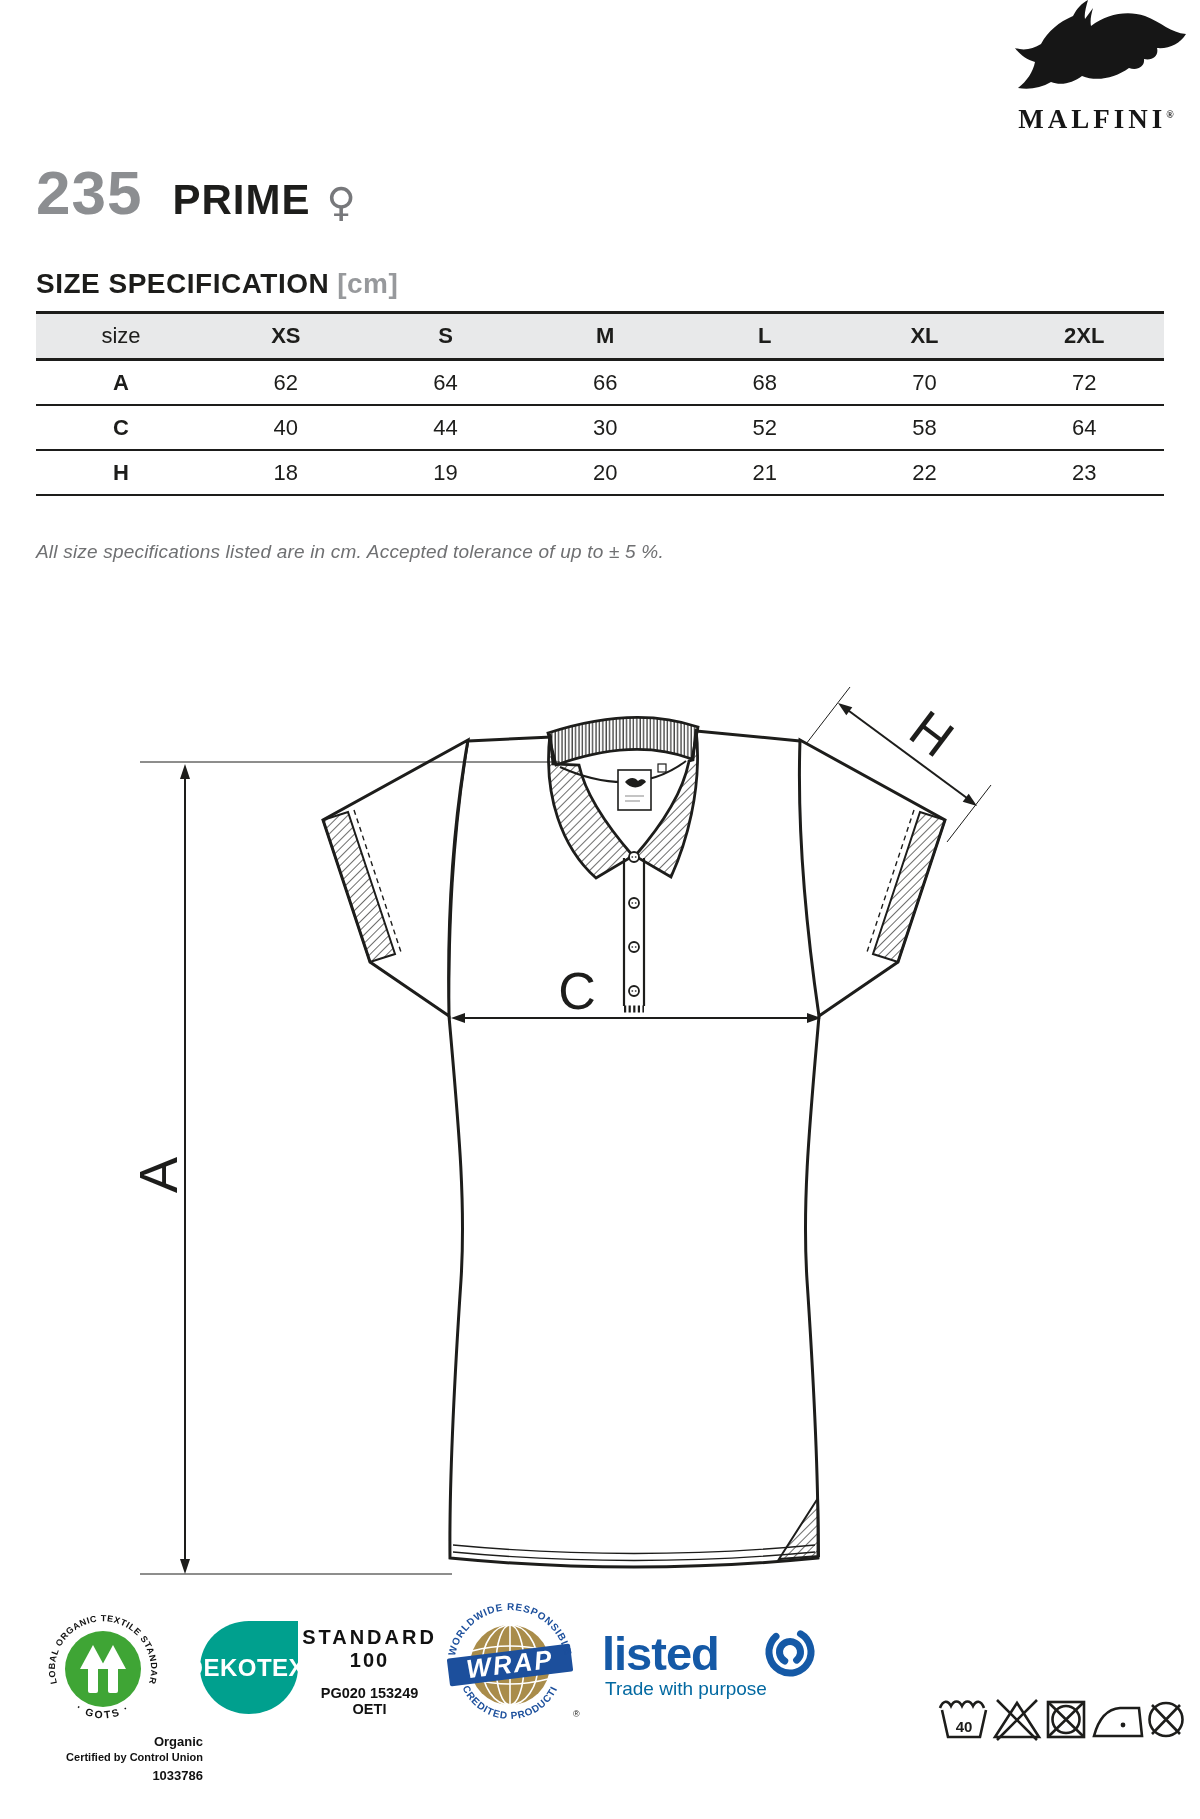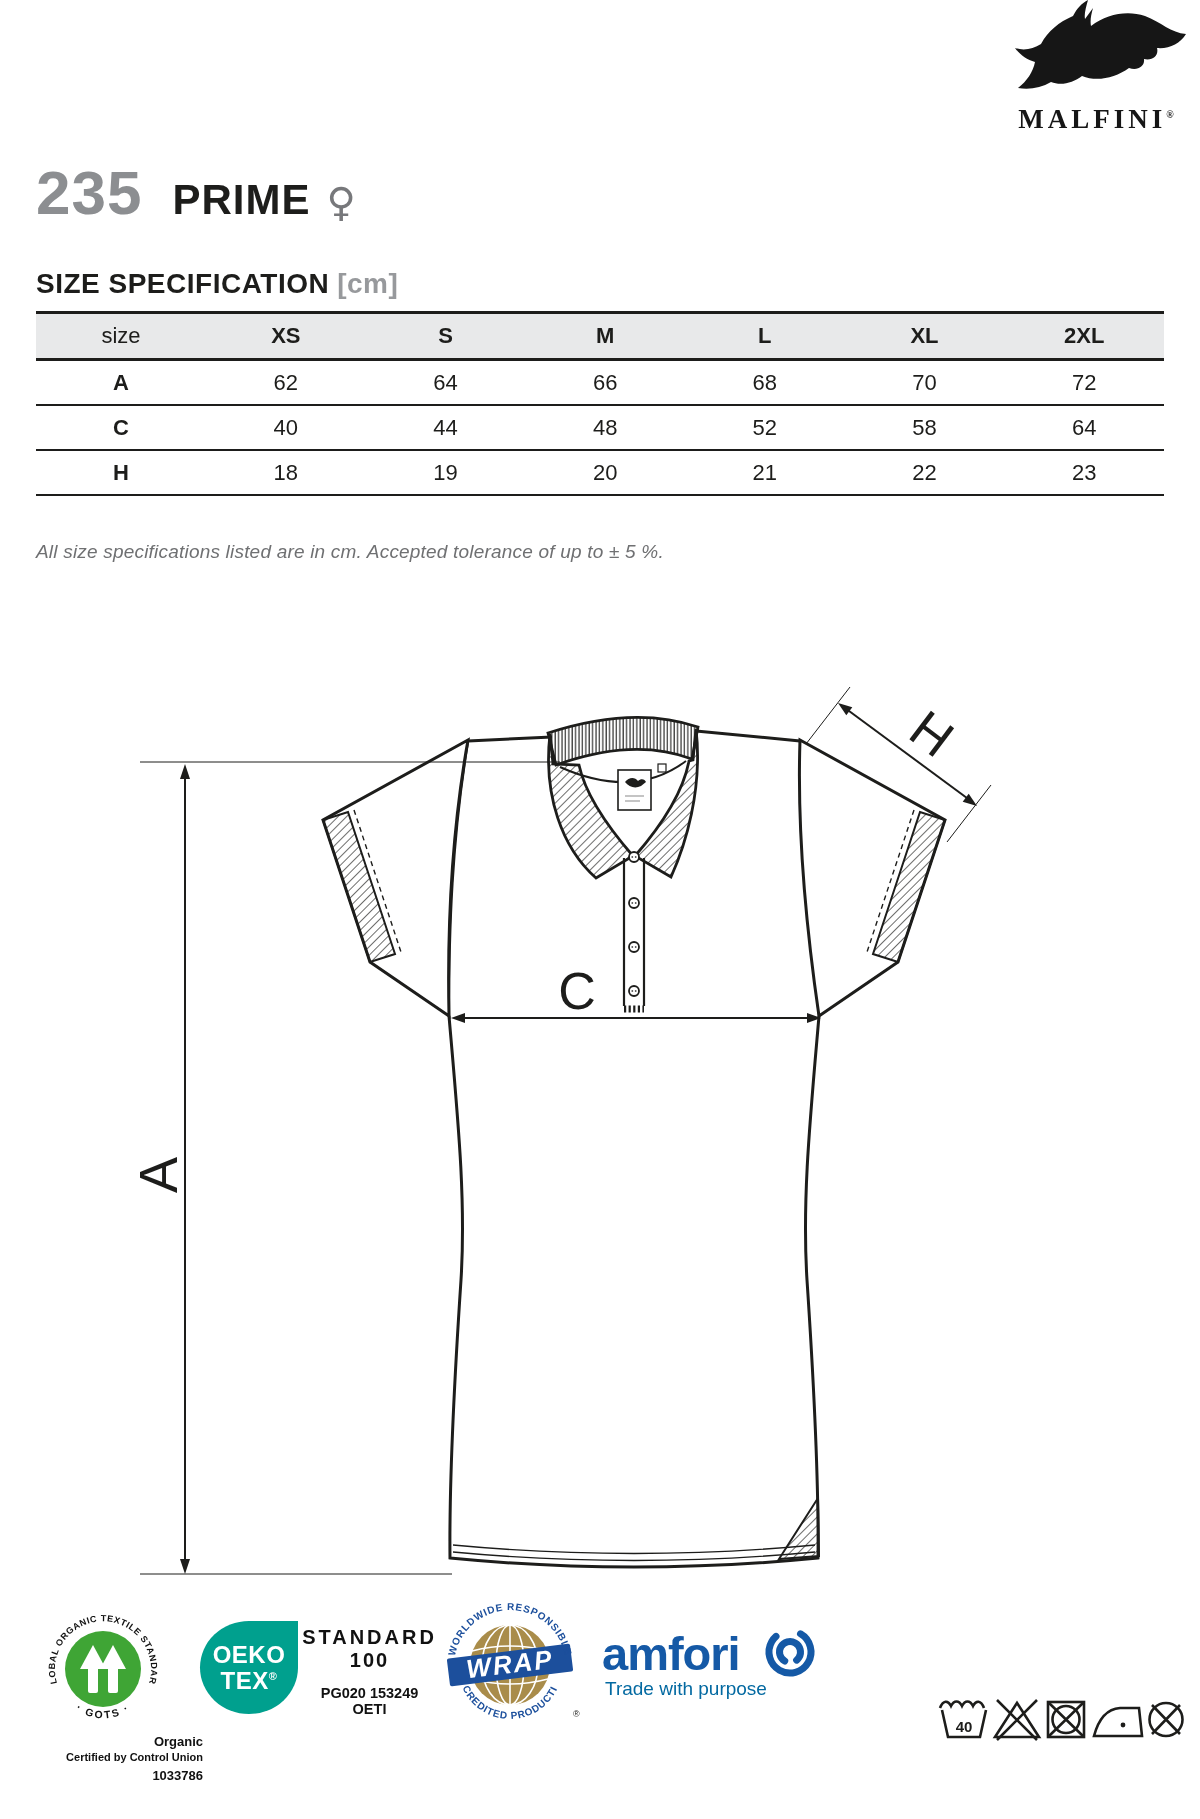--- a/index.html
+++ b/index.html
@@ -40,21 +40,21 @@
   #diagram{left:0;top:560px;}
 
   
   #gots-logo{left:41px;top:1607px;}
   .gots-caption{width:200px;left:3px;text-align:right;font-weight:bold;color:#111;}
   #gots-cap1{top:1734px;font-size:13px;}
   #gots-cap2{top:1751px;font-size:11px;}
   #gots-cap3{top:1768px;font-size:13px;}
 
   #oeko-badge{left:200px;top:1621px;width:98px;height:93px;background:#00a08e;
-    border-radius:50% 0 50% 50%;display:flex;flex-direction:column;
+    border-radius:50% 0 50% 50%;display:flex;
     align-items:center;justify-content:center;color:#fff;font-weight:bold;}
   #oeko-badge .l1{font-size:24px;letter-spacing:0.5px;line-height:1.05;}
   #oeko-badge .l2{font-size:24px;letter-spacing:0.5px;line-height:1.05;}
   #oeko-badge sup{font-size:11px;}
 
   #standard-block{left:297px;top:1626px;width:145px;text-align:center;color:#111;}
   #standard-word{font-size:20px;font-weight:bold;letter-spacing:3px;}
   #standard-number{font-size:20px;font-weight:bold;letter-spacing:2px;}
   #standard-code{margin-top:13px;font-size:14.5px;font-weight:bold;}
   #standard-inst{font-size:14.5px;font-weight:bold;}
@@ -108,21 +108,21 @@
       <div class="tcell">64</div>
       <div class="tcell">66</div>
       <div class="tcell">68</div>
       <div class="tcell">70</div>
       <div class="tcell">72</div>
     </div>
     <div class="trow data">
       <div class="tcell dim">C</div>
       <div class="tcell">40</div>
       <div class="tcell">44</div>
-      <div class="tcell">48</div>
+      <div class="tcell">30</div>
       <div class="tcell">52</div>
       <div class="tcell">58</div>
       <div class="tcell">64</div>
     </div>
     <div class="trow data">
       <div class="tcell dim">H</div>
       <div class="tcell">18</div>
       <div class="tcell">19</div>
       <div class="tcell">20</div>
       <div class="tcell">21</div>
@@ -272,21 +272,21 @@
     </g>
     <text font-size="10" font-weight="bold" fill="#1c4f9c" letter-spacing="0.8">
       <textPath href="#wrapTop" startOffset="50%" text-anchor="middle">WORLDWIDE RESPONSIBLE</textPath>
     </text>
     <text font-size="10" font-weight="bold" fill="#1c4f9c" letter-spacing="0.8">
       <textPath href="#wrapBottom" startOffset="50%" text-anchor="middle">ACCREDITED PRODUCTION</textPath>
     </text>
     <text x="133" y="122" font-size="9" fill="#1d1d1b">®</text>
   </svg>
 
-  <div id="amfori-word" class="abs">amfori</div>
+  <div id="amfori-word" class="abs">listed</div>
   <div id="amfori-tagline" class="abs">Trade with purpose</div>
   <svg id="amfori-icon" class="abs" width="60" height="60" viewBox="0 0 60 60">
     <circle cx="30" cy="30" r="21" fill="none" stroke="#1559a6" stroke-width="7" stroke-dasharray="105 27" stroke-linecap="round" transform="rotate(-60 30 30)"></circle>
     <circle cx="30" cy="30" r="10.5" fill="none" stroke="#1559a6" stroke-width="7" stroke-dasharray="53 13" stroke-linecap="round" transform="rotate(120 30 30)"></circle>
   </svg>
 
   <svg id="care-symbols" class="abs" width="252" height="50" viewBox="0 0 252 50">
     <g stroke="#1d1d1b" stroke-width="2.6" fill="none">
       <g>
         <path d="M2,13 C5,5 10,5 13,11 C16,5 21,5 24,11 C27,5 32,5 35,11 C38,5 43,5 46,13"></path>

